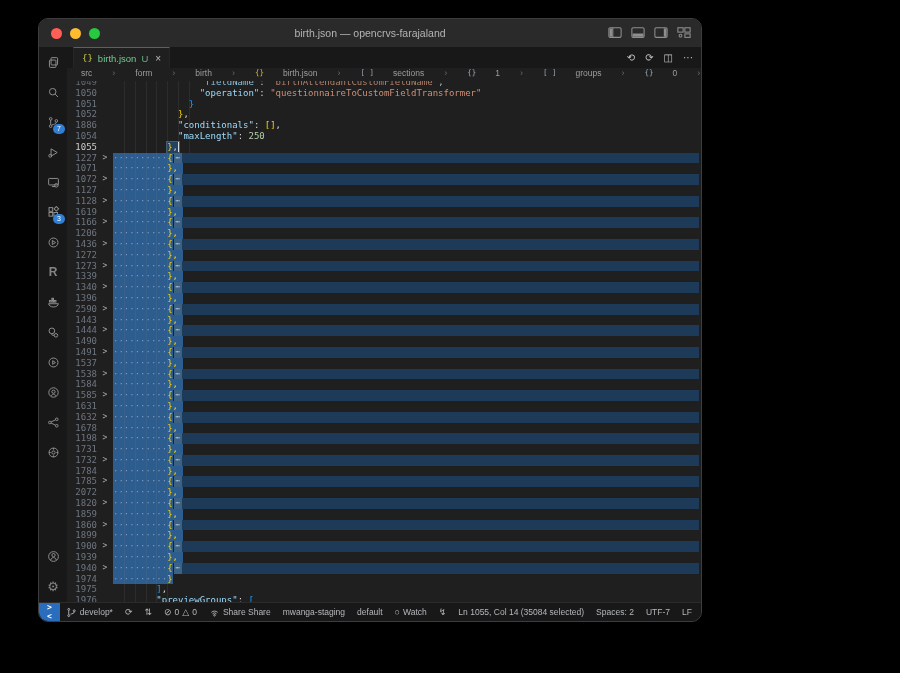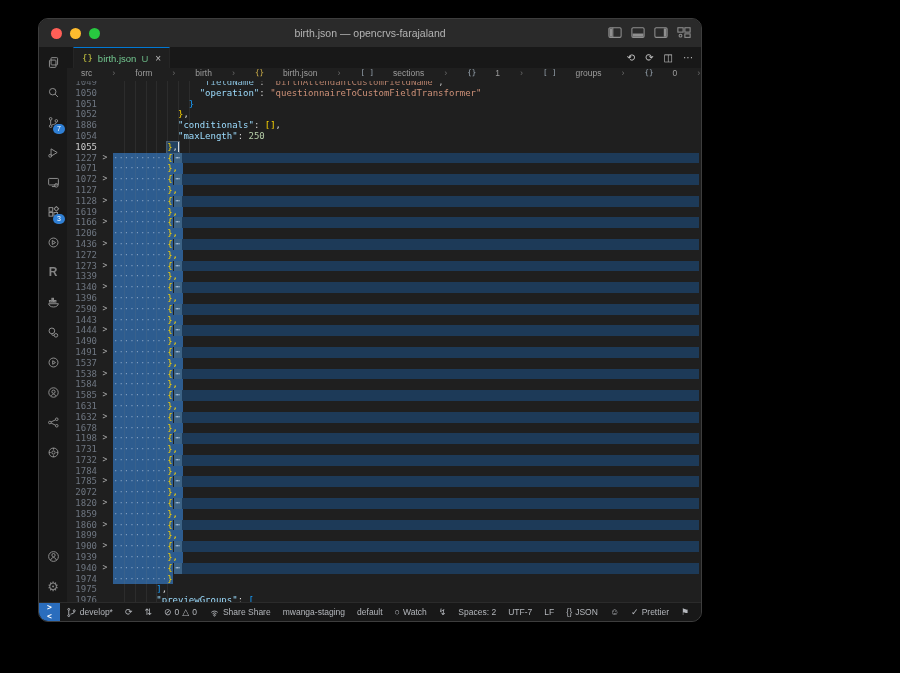--- a/index.html
+++ b/index.html
@@ -591,20 +591,23 @@
           <div class="sb-item">
             <span class="sb-glyph">○</span>
             <span>Watch</span>
           </div>
         </div>
       <div class="sb-right" id="sbright">
           <div class="sb-item">
             <span class="sb-glyph">↯</span>
           </div>
           <div class="sb-item">
+            <span>Ln 1055, Col 14 (35084 selected)</span>
+          </div>
+          <div class="sb-item">
             <span>Spaces: 2</span>
           </div>
           <div class="sb-item">
             <span>UTF-7</span>
           </div>
           <div class="sb-item">
             <span>LF</span>
           </div>
           <div class="sb-item">
             <span class="sb-glyph">{}</span>

